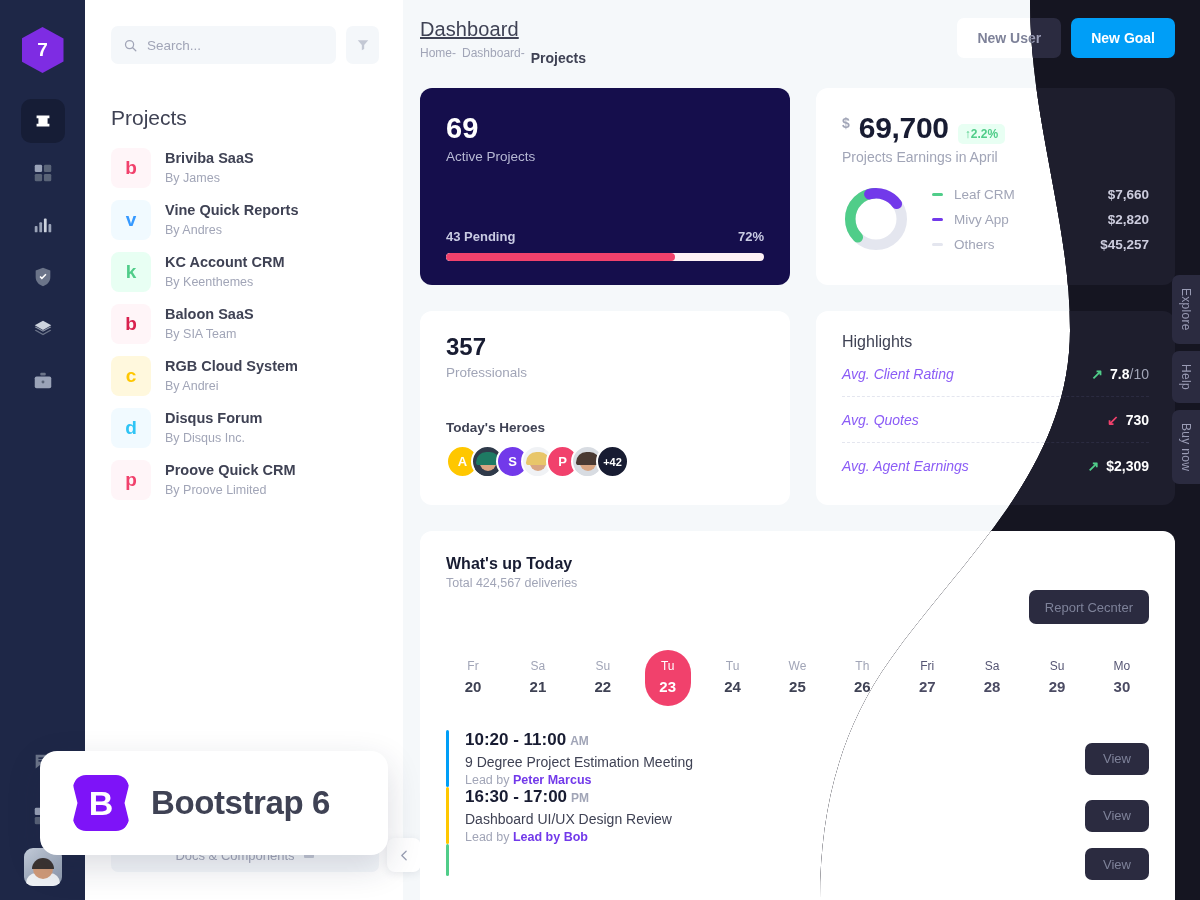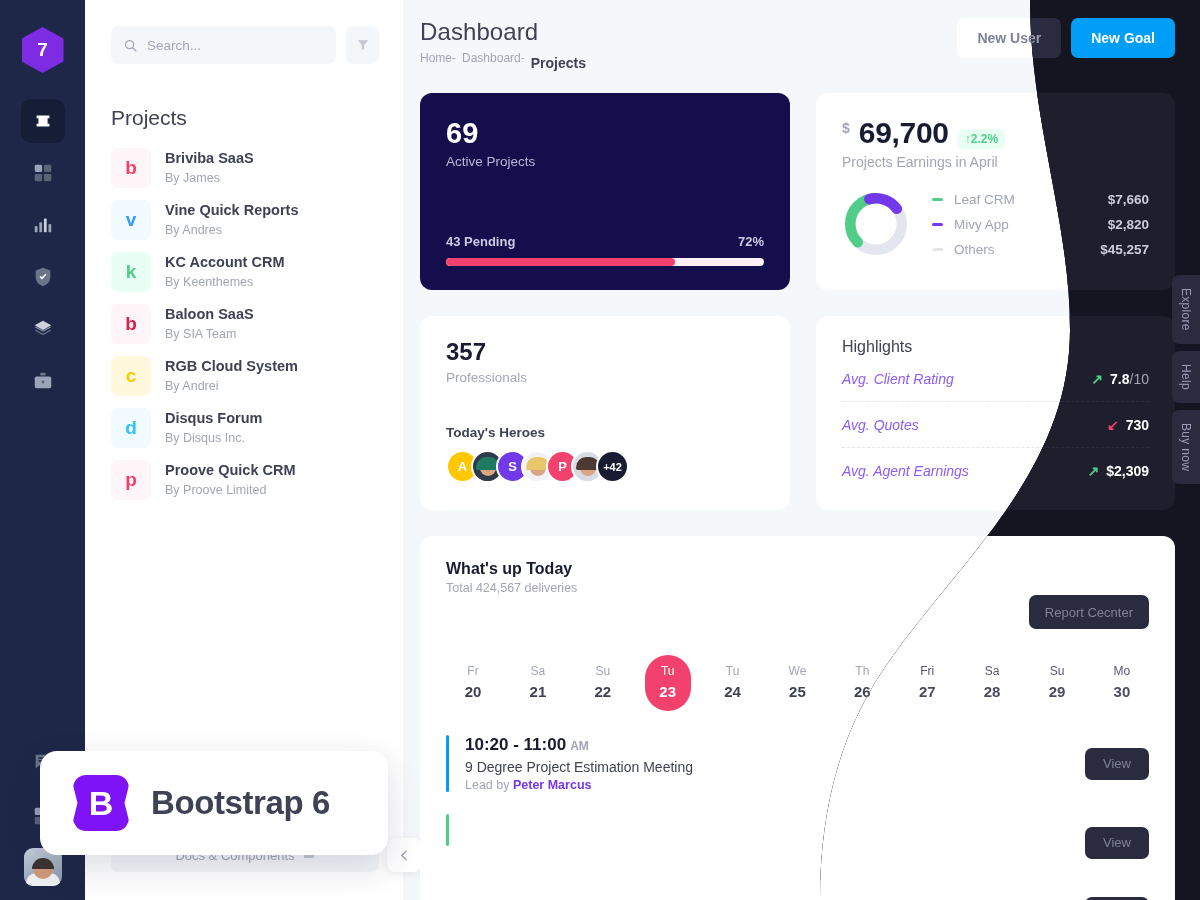--- a/index.html
+++ b/index.html
@@ -93,21 +93,21 @@
   .collapse-btn {
     position: absolute; right: -18px; bottom: 28px;
     width: 34px; height: 34px; border-radius: 8px; background: #fff;
     box-shadow: 0 2px 8px rgba(40,50,80,.10);
     display: flex; align-items: center; justify-content: center;
   }
 
   
   .main { flex: 1; height: 900px; padding: 18px 25px 0 17px; position: relative; }
   .topbar { display: flex; align-items: flex-start; justify-content: space-between; }
-  .page-title { font-size: 24px; color: #3f4254; font-weight: 400; letter-spacing: .1px; }
+  .page-title { font-size: 20px; color: #3f4254; font-weight: 400; letter-spacing: .1px; text-decoration: underline; }
   .crumbs { margin-top: 5px; font-size: 12px; display: flex; gap: 6px; }
   .crumbs .c { color: #a1a5b7; }
   .crumbs .c.cur { color: #3f4254; font-weight: bold; }
   .top-actions { display: flex; gap: 10px; align-items: center; }
   .btn {
     border: none; border-radius: 7px; height: 40px; padding: 0 20px;
     font-family: "Liberation Sans", sans-serif; font-size: 14px; font-weight: bold;
   }
   .btn-light { background: #ffffff; color: #7e8299; }
   .btn-primary { background: #009ef7; color: #fff; }
@@ -171,21 +171,21 @@
   }
   .days { display: flex; justify-content: space-between; margin-top: 26px; padding: 0 4px; }
   .day {
     width: 46px; text-align: center; padding: 9px 0 11px 0; border-radius: 23px;
   }
   .day .dn { font-size: 12px; color: #a1a5b7; }
   .day .dd { font-size: 15px; font-weight: bold; color: #3f4254; margin-top: 5px; }
   .day.on { background: #f1416c; }
   .day.on .dn, .day.on .dd { color: #fff; }
 
-  .events { margin-top: 24px; display: flex; flex-direction: column; gap: 22px; }
+  .events { margin-top: 24px; display: flex; flex-direction: column; }
   .event { display: flex; align-items: center; gap: 16px; }
   .ev-bar { width: 3px; align-self: stretch; border-radius: 2px; }
   .ev-time { font-size: 17px; font-weight: bold; color: #181c32; }
   .ev-time .mer { font-size: 12px; color: #a1a5b7; font-weight: bold; margin-left: 4px; }
   .ev-title { font-size: 14px; color: #3f4254; margin-top: 4px; }
   .ev-lead { font-size: 12.5px; color: #a1a5b7; margin-top: 3px; }
   .ev-lead b { color: #7239ea; }
   .view-btn {
     margin-left: auto; background: #f4f7fa; border: none; border-radius: 7px;
     height: 32px; padding: 0 18px; color: #7e8299; font-size: 13px;
@@ -576,20 +576,29 @@
           <div class="event">
             <div class="ev-bar" style="background:#009ef7"></div>
             <div>
               <div class="ev-time">10:20 - 11:00<span class="mer">AM</span></div>
               <div class="ev-title">9 Degree Project Estimation Meeting</div>
               <div class="ev-lead">Lead by <b>Peter Marcus</b></div>
             </div>
             <button class="view-btn">View</button>
           </div>
           <div class="event">
+            <div class="ev-bar" style="background:#ffc700"></div>
+            <div>
+              <div class="ev-time">16:30 - 17:00<span class="mer">PM</span></div>
+              <div class="ev-title">Dashboard UI/UX Design Review</div>
+              <div class="ev-lead">Lead by <b>Lead by Bob</b></div>
+            </div>
+            <button class="view-btn">View</button>
+          </div>
+          <div class="event">
             <div class="ev-bar" style="background:#50cd89"></div>
             <button class="view-btn">View</button>
           </div>
         </div>
     </div>
   </div>
 </div>
 
 <div class="dark-layer" id="darklayer">
   <div class="bg"></div>

